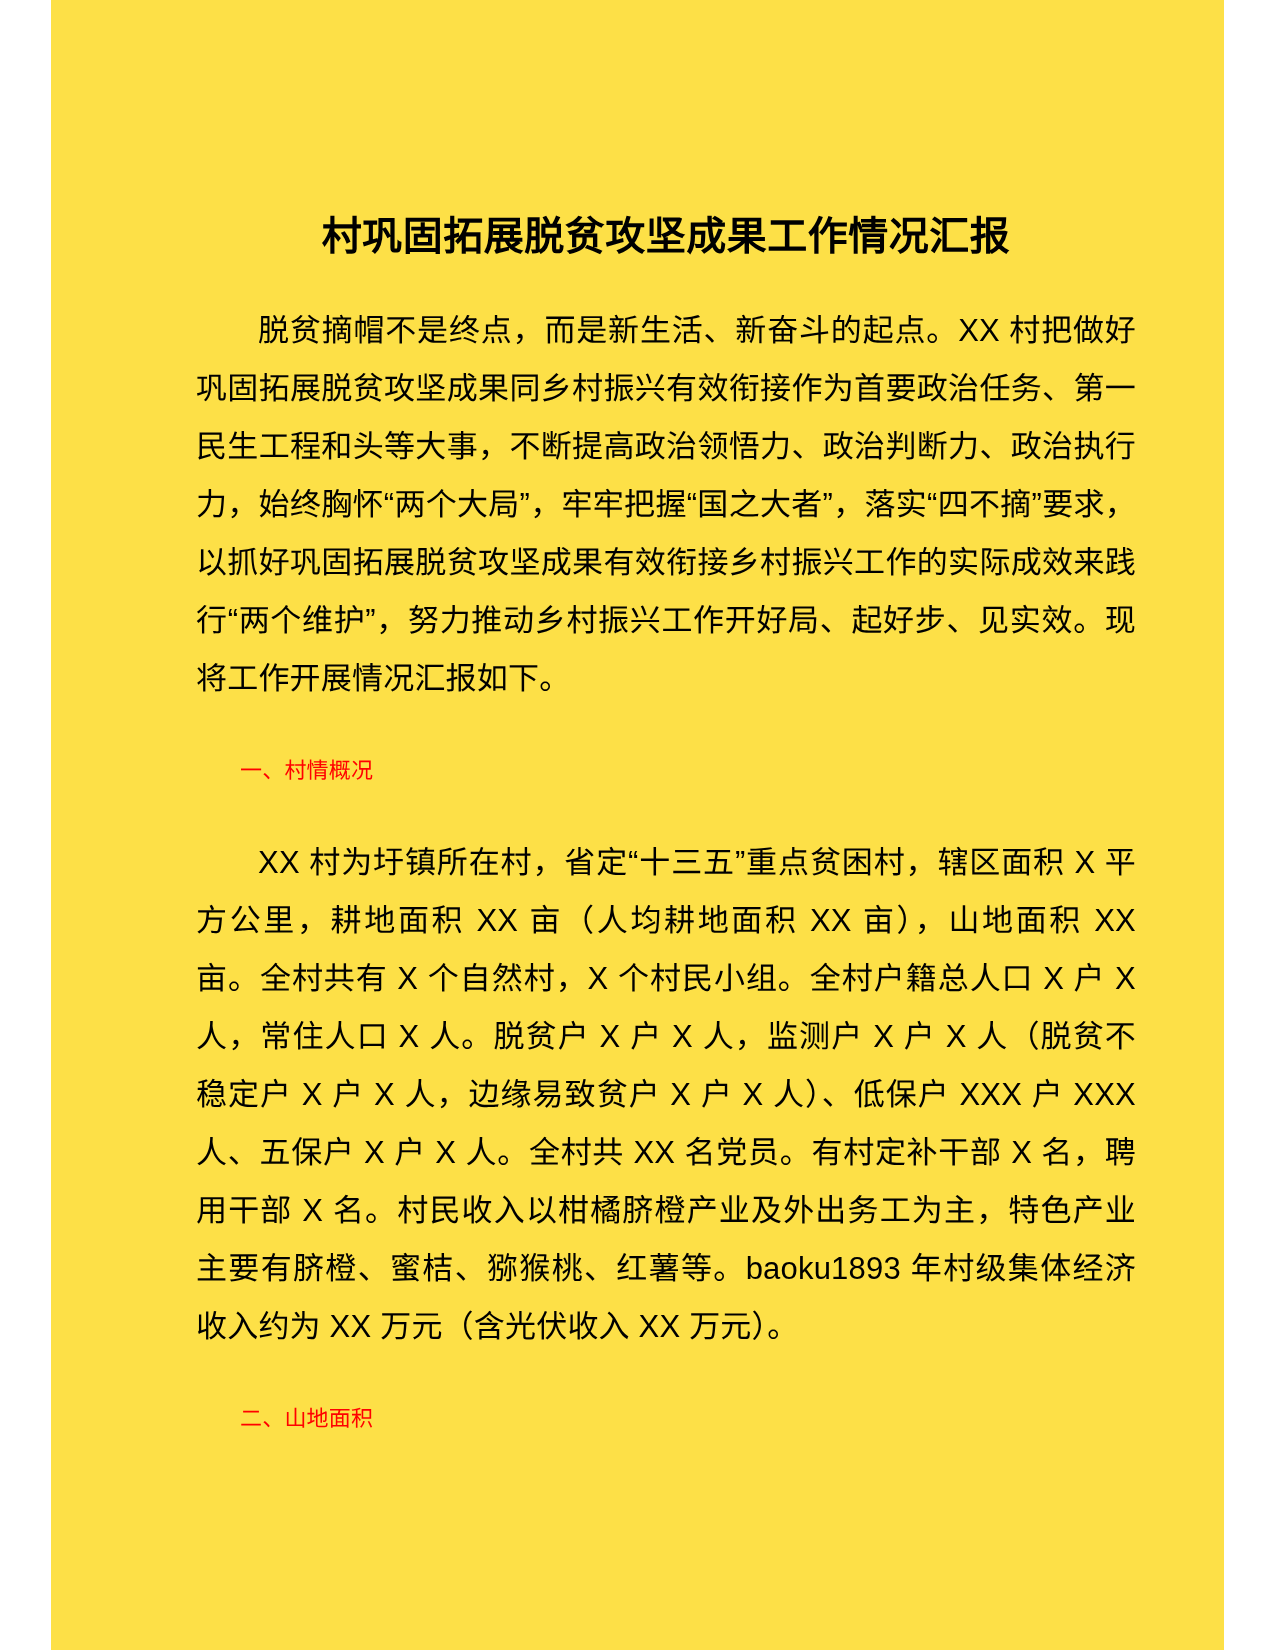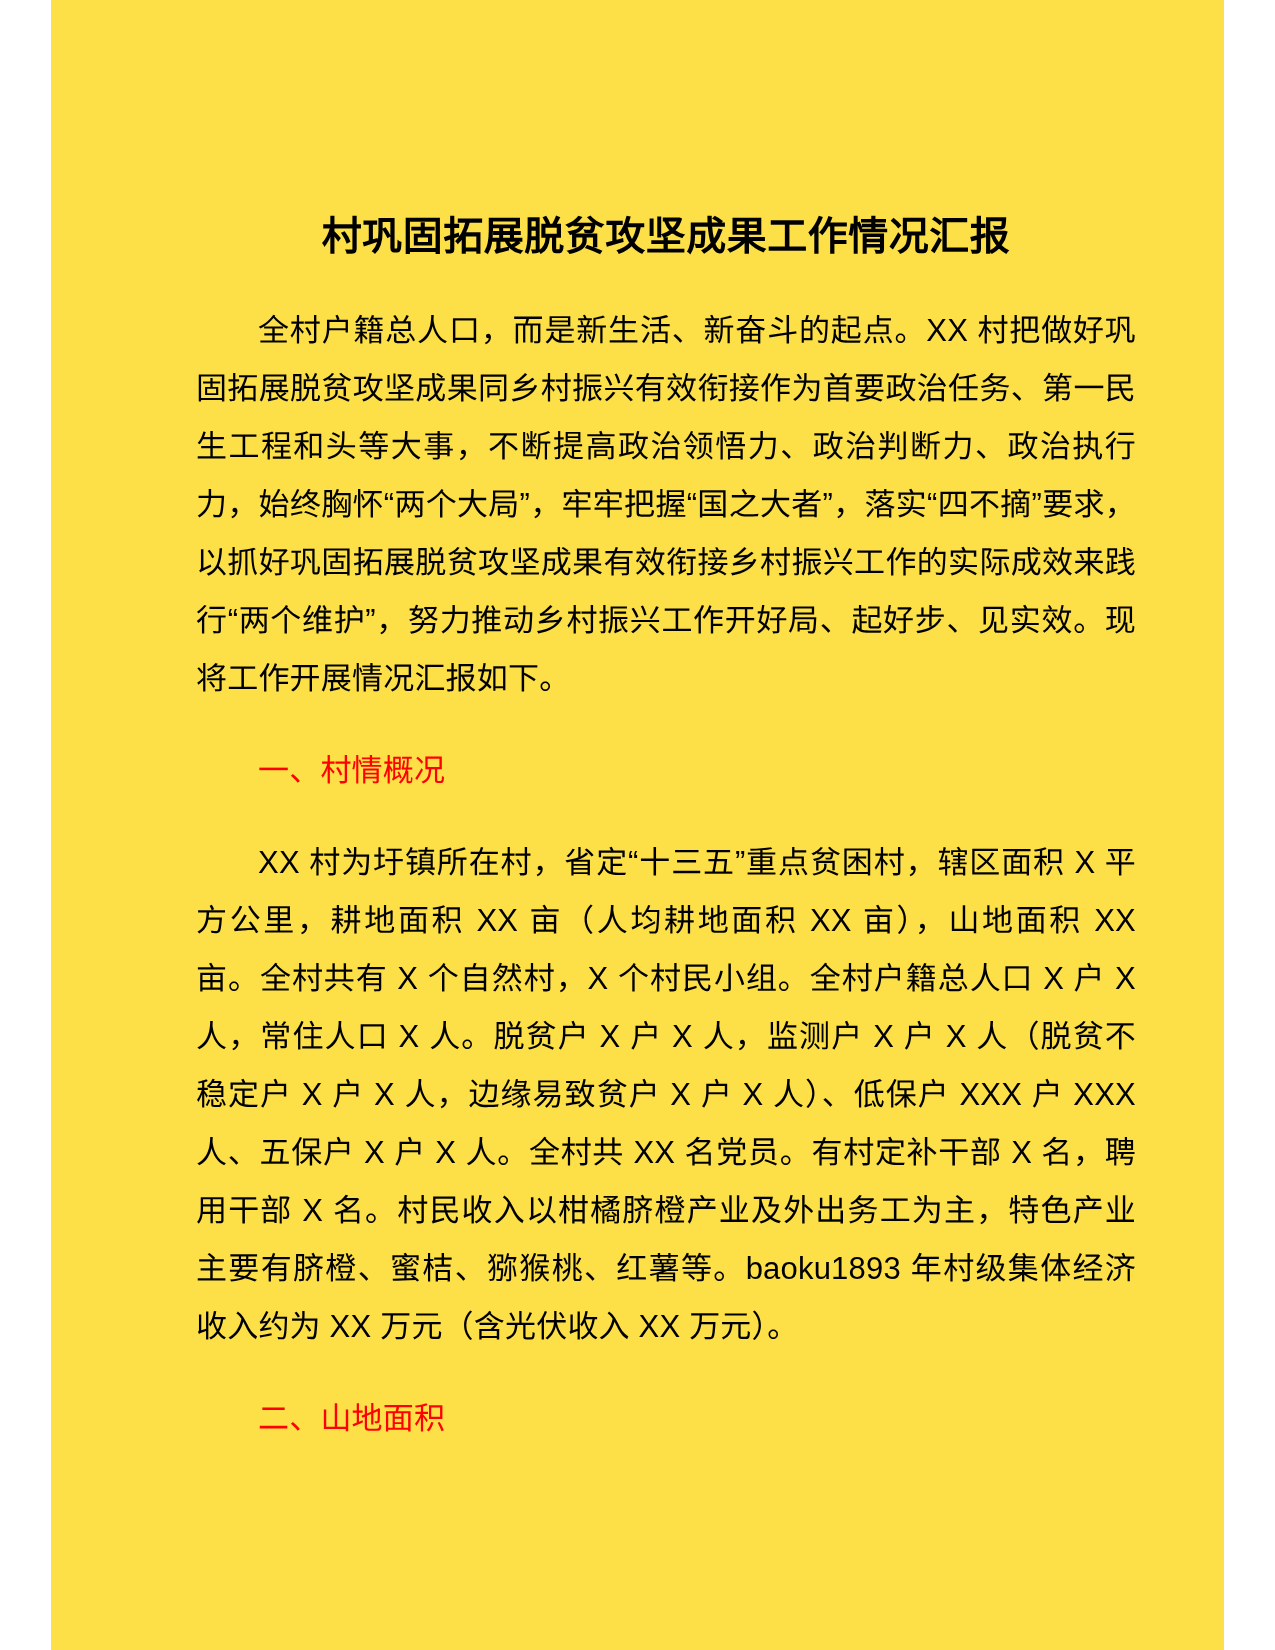--- a/index.html
+++ b/index.html
@@ -59,21 +59,21 @@
     letter-spacing: 0.2px;
   }
 
   .para-gap-first {
     margin-top: 42px;
   }
 
   
   .section-heading {
     margin: 0;
-    font-size: 31px;
+    font-size: 22px;
     line-height: 58px;
     text-indent: 2em;
     font-weight: 400;
     letter-spacing: 0.2px;
     color: #ff0000;
   }
 
   .heading-gap {
     margin-top: 34px;
   }
@@ -83,21 +83,21 @@
   }
 </style>
 </head>
 <body>
 
 <div class="page">
   <div class="page-body">
 
     <h1 class="doc-title">村巩固拓展脱贫攻坚成果工作情况汇报</h1>
 
-    <p class="body-para para-gap-first">全村户籍总人口，而是新生活、新奋斗的起点。XX 村把做好巩固拓展脱贫攻坚成果同乡村振兴有效衔接作为首要政治任务、第一民生工程和头等大事，不断提高政治领悟力、政治判断力、政治执行力，始终胸怀“两个大局”，牢牢把握“国之大者”，落实“四不摘”要求，以抓好巩固拓展脱贫攻坚成果有效衔接乡村振兴工作的实际成效来践行“两个维护”，努力推动乡村振兴工作开好局、起好步、见实效。现将工作开展情况汇报如下。</p>
+    <p class="body-para para-gap-first">脱贫摘帽不是终点，而是新生活、新奋斗的起点。XX 村把做好巩固拓展脱贫攻坚成果同乡村振兴有效衔接作为首要政治任务、第一民生工程和头等大事，不断提高政治领悟力、政治判断力、政治执行力，始终胸怀“两个大局”，牢牢把握“国之大者”，落实“四不摘”要求，以抓好巩固拓展脱贫攻坚成果有效衔接乡村振兴工作的实际成效来践行“两个维护”，努力推动乡村振兴工作开好局、起好步、见实效。现将工作开展情况汇报如下。</p>
 
     <p class="section-heading heading-gap">一、村情概况</p>
 
     <p class="body-para after-heading-gap">XX 村为圩镇所在村，省定“十三五”重点贫困村，辖区面积 X 平方公里，耕地面积 XX 亩（人均耕地面积 XX 亩），山地面积 XX 亩。全村共有 X 个自然村，X 个村民小组。全村户籍总人口 X 户 X 人，常住人口 X 人。脱贫户 X 户 X 人，监测户 X 户 X 人（脱贫不稳定户 X 户 X 人，边缘易致贫户 X 户 X 人）、低保户 XXX 户 XXX 人、五保户 X 户 X 人。全村共 XX 名党员。有村定补干部 X 名，聘用干部 X 名。村民收入以柑橘脐橙产业及外出务工为主，特色产业主要有脐橙、蜜桔、猕猴桃、红薯等。baoku1893 年村级集体经济收入约为 XX 万元（含光伏收入 XX 万元）。</p>
 
     <p class="section-heading heading-gap">二、山地面积</p>
 
   </div>
 </div>
 

